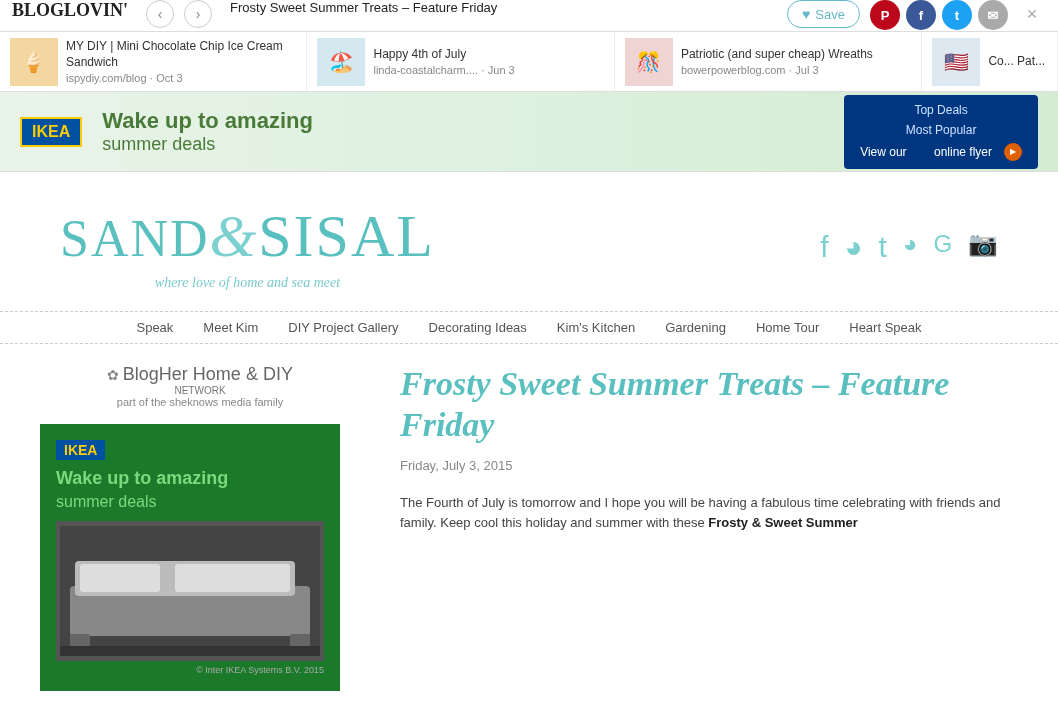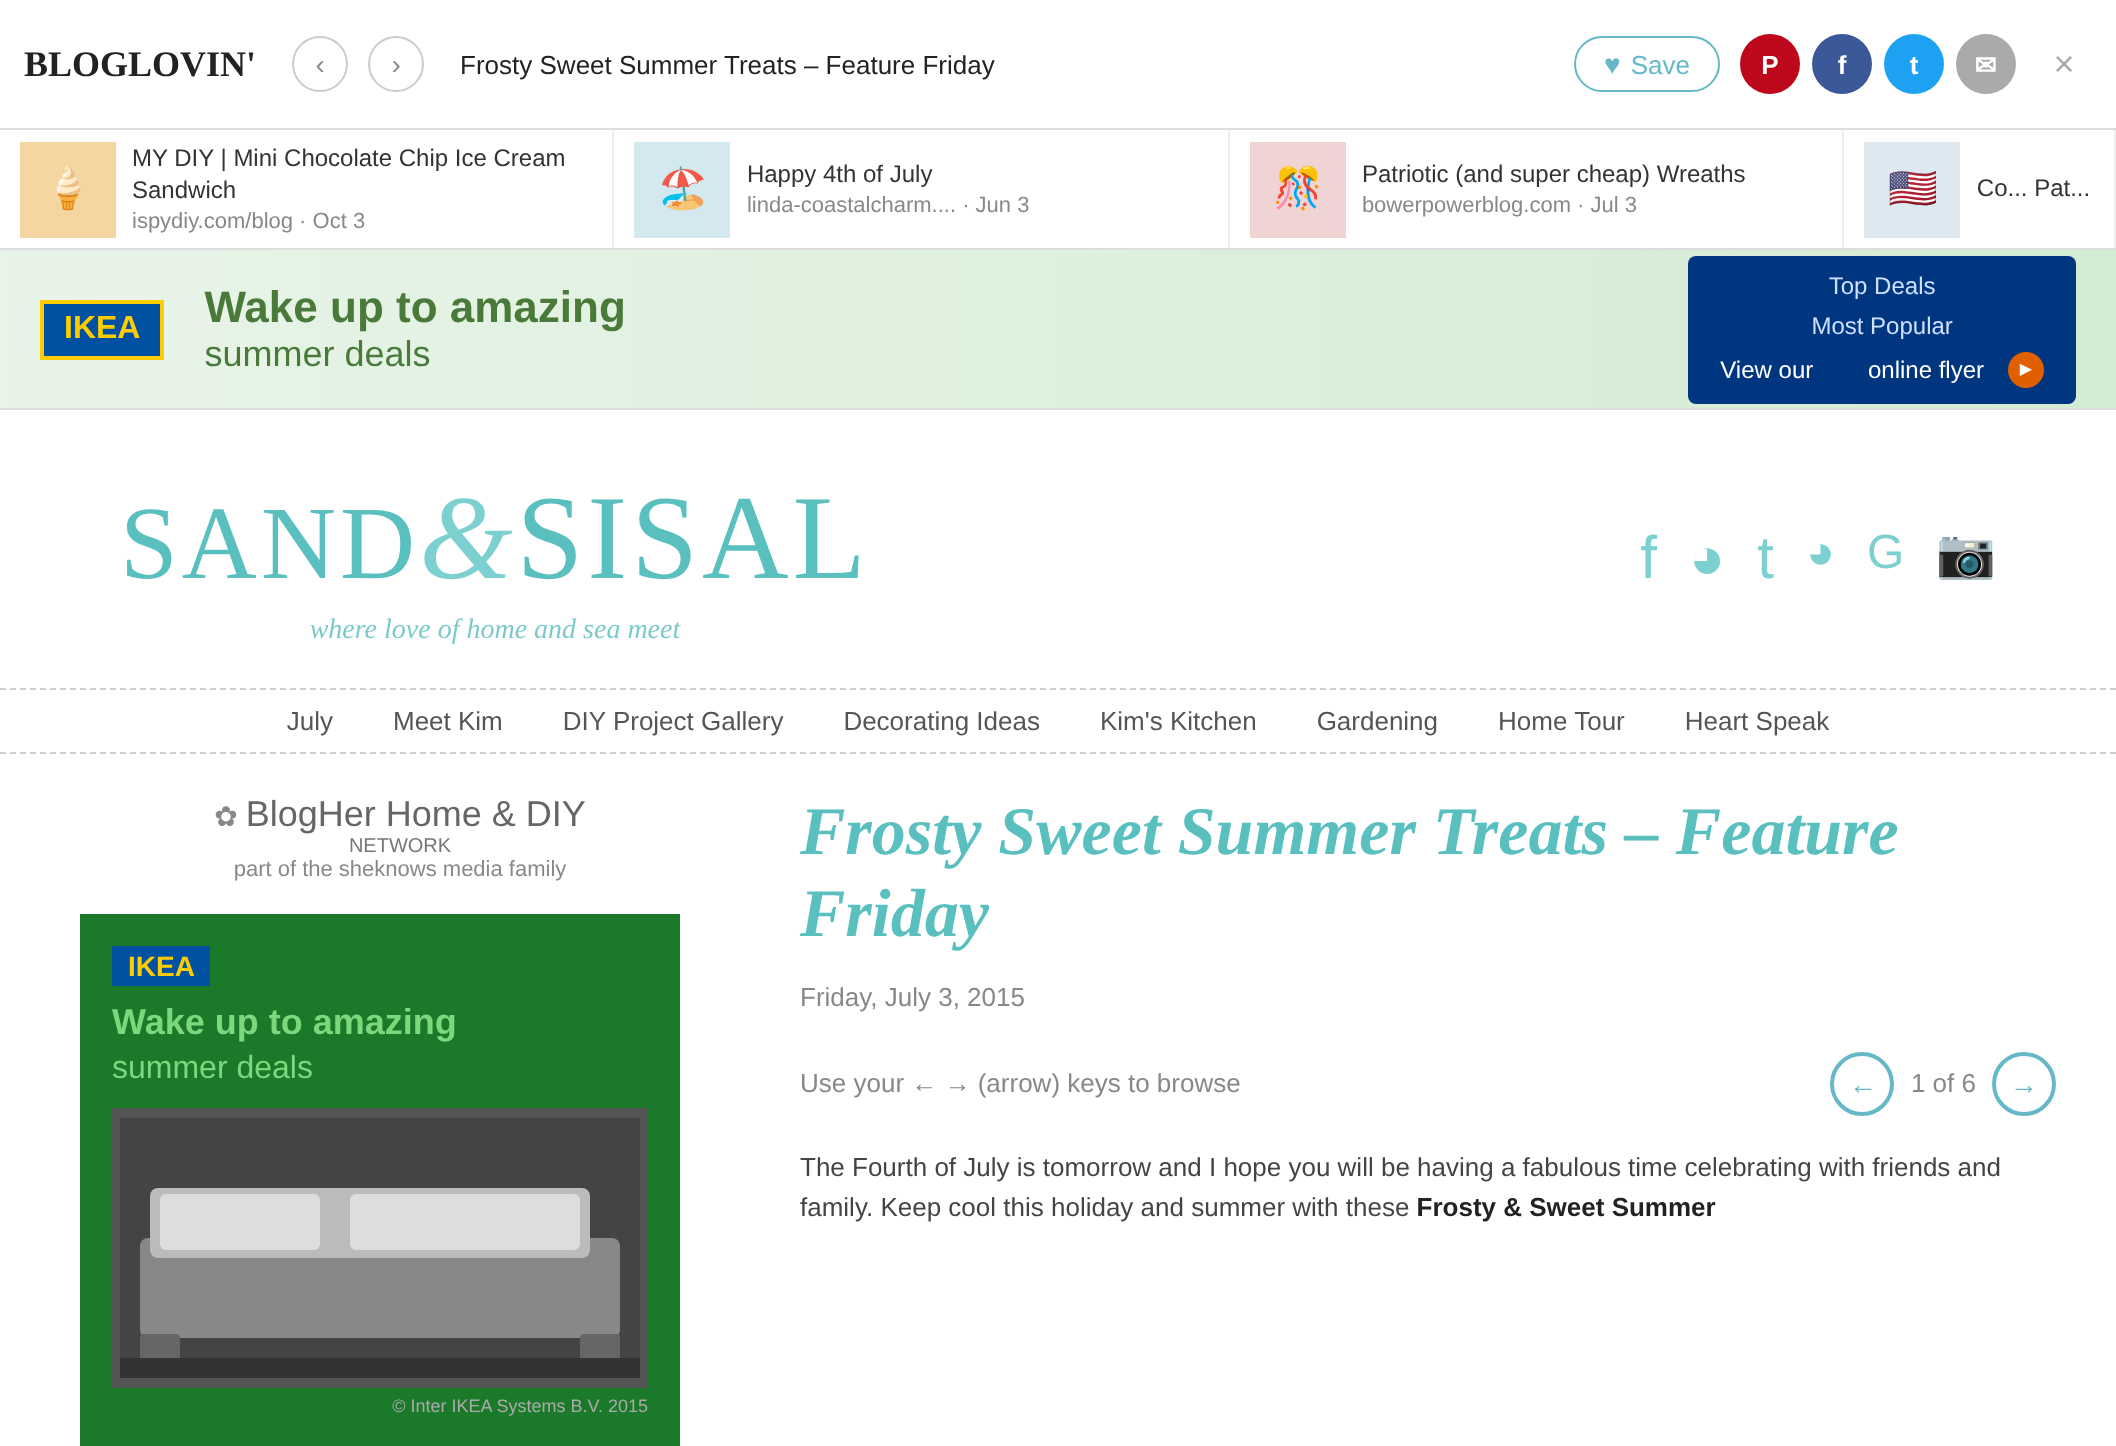--- a/index.html
+++ b/index.html
@@ -1,20 +1,20 @@
 <!DOCTYPE html>
 <html><head>
   <meta charset="utf-8">
   <style>
     * { margin: 0; padding: 0; box-sizing: border-box; }
     body { font-family: Arial, sans-serif; font-size: 13px; background: #fff; width: 1058px; overflow-x: hidden; }
 
     
     #topbar {
-      display: flex; align-items: center; height: 65px;
+      display: flex; align-items: flex-start; height: 32px;
       border-bottom: 1px solid #ddd; padding: 0 12px; gap: 10px;
       background: #fff;
     }
     #bloglovin-logo {
       font-family: Georgia, serif; font-size: 18px; font-weight: bold;
       color: #222; letter-spacing: 0; white-space: nowrap; margin-right: 8px;
     }
     .nav-arrow {
       width: 28px; height: 28px; border: 1px solid #ccc; border-radius: 50%;
       display: flex; align-items: center; justify-content: center;
@@ -276,21 +276,21 @@
     <span class="blog-social-icon">f</span>
     <span class="blog-social-icon">◕</span>
     <span class="blog-social-icon">t</span>
     <span class="blog-social-icon" style="font-size:24px;">◕</span>
     <span class="blog-social-icon" style="font-size:24px;">G</span>
     <span class="blog-social-icon" style="font-size:24px;">📷</span>
   </div>
 </div>
 
 <div id="nav-bar">
-  <span class="nav-item">July</span>
+  <span class="nav-item">Speak</span>
   <span class="nav-item">Meet Kim</span>
   <span class="nav-item">DIY Project Gallery</span>
   <span class="nav-item">Decorating Ideas</span>
   <span class="nav-item">Kim's Kitchen</span>
   <span class="nav-item">Gardening</span>
   <span class="nav-item">Home Tour</span>
   <span class="nav-item">Heart Speak</span>
 </div>
 
 <div id="main-content">
@@ -323,28 +323,20 @@
         </svg>
       </div>
       <div style="font-size:9px; color:#aaa; margin-top:4px; text-align:right;">© Inter IKEA Systems B.V. 2015</div>
     </div>
   </div>
 
   <div id="article">
     <h1 id="article-title">Frosty Sweet Summer Treats – Feature Friday</h1>
     <div id="article-date">Friday, July 3, 2015</div>
 
-    <div id="browse-bar">
-      <span class="browse-hint">Use your ← → (arrow) keys to browse</span>
-      <div class="browse-controls">
-        <div class="browse-arrow">←</div>
-        <span class="browse-count">1 of 6</span>
-        <div class="browse-arrow">→</div>
-      </div>
-    </div>
 
     <div id="article-body">
       <p>
         <span>The Fourth of July is tomorrow and I hope you will be having a fabulous time celebrating with friends and family. Keep cool this holiday and summer with these </span><strong>Frosty &amp; Sweet Summer</strong>
       </p>
     </div>
   </div>
 </div>
 
 </body></html>

